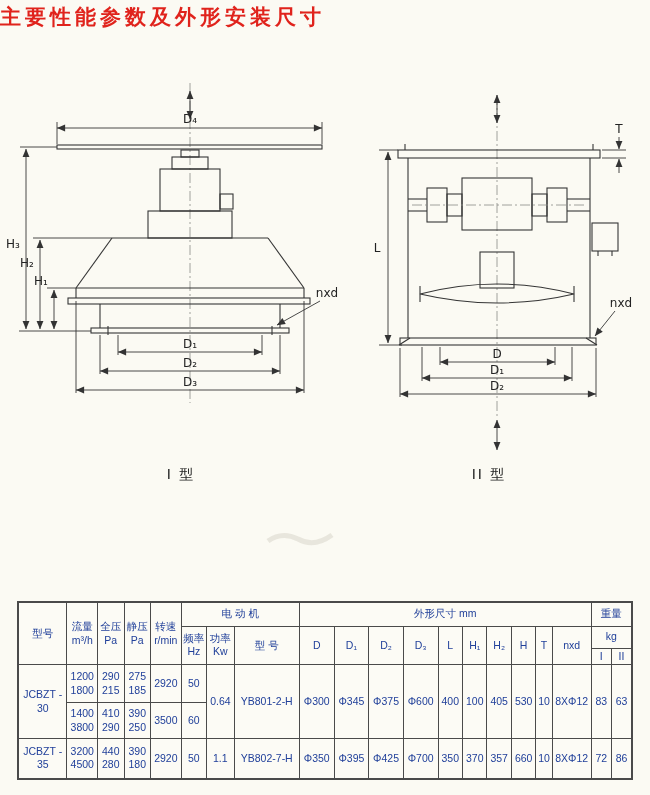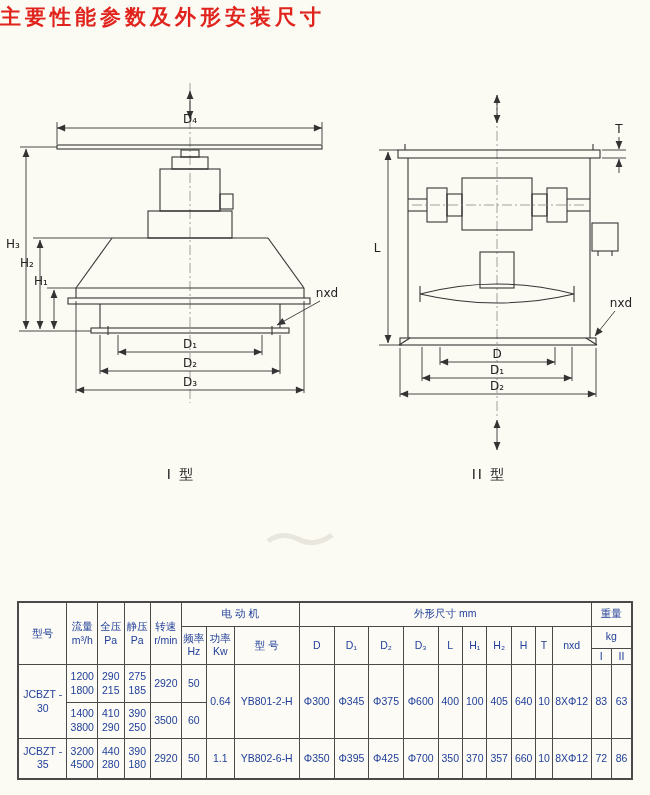--- a/index.html
+++ b/index.html
@@ -271,21 +271,21 @@
         <td>50</td>
         <td rowspan="2">0.64</td>
         <td rowspan="2">YB801-2-H</td>
         <td rowspan="2">Φ300</td>
         <td rowspan="2">Φ345</td>
         <td rowspan="2">Φ375</td>
         <td rowspan="2">Φ600</td>
         <td rowspan="2">400</td>
         <td rowspan="2">100</td>
         <td rowspan="2">405</td>
-        <td rowspan="2">640</td>
+        <td rowspan="2">530</td>
         <td rowspan="2">10</td>
         <td rowspan="2">8XΦ12</td>
         <td rowspan="2">83</td>
         <td rowspan="2">63</td>
       </tr>
       <tr class="r2">
         <td>1400
 3800</td>
         <td>410
 290</td>
@@ -299,21 +299,21 @@
 35</td>
         <td>3200
 4500</td>
         <td>440
 280</td>
         <td>390
 180</td>
         <td>2920</td>
         <td>50</td>
         <td>1.1</td>
-        <td>YB802-6-H</td>
+        <td>YB802-7-H</td>
         <td>Φ350</td>
         <td>Φ395</td>
         <td>Φ425</td>
         <td>Φ700</td>
         <td>350</td>
         <td>370</td>
         <td>357</td>
         <td>660</td>
         <td>10</td>
         <td>8XΦ12</td>

